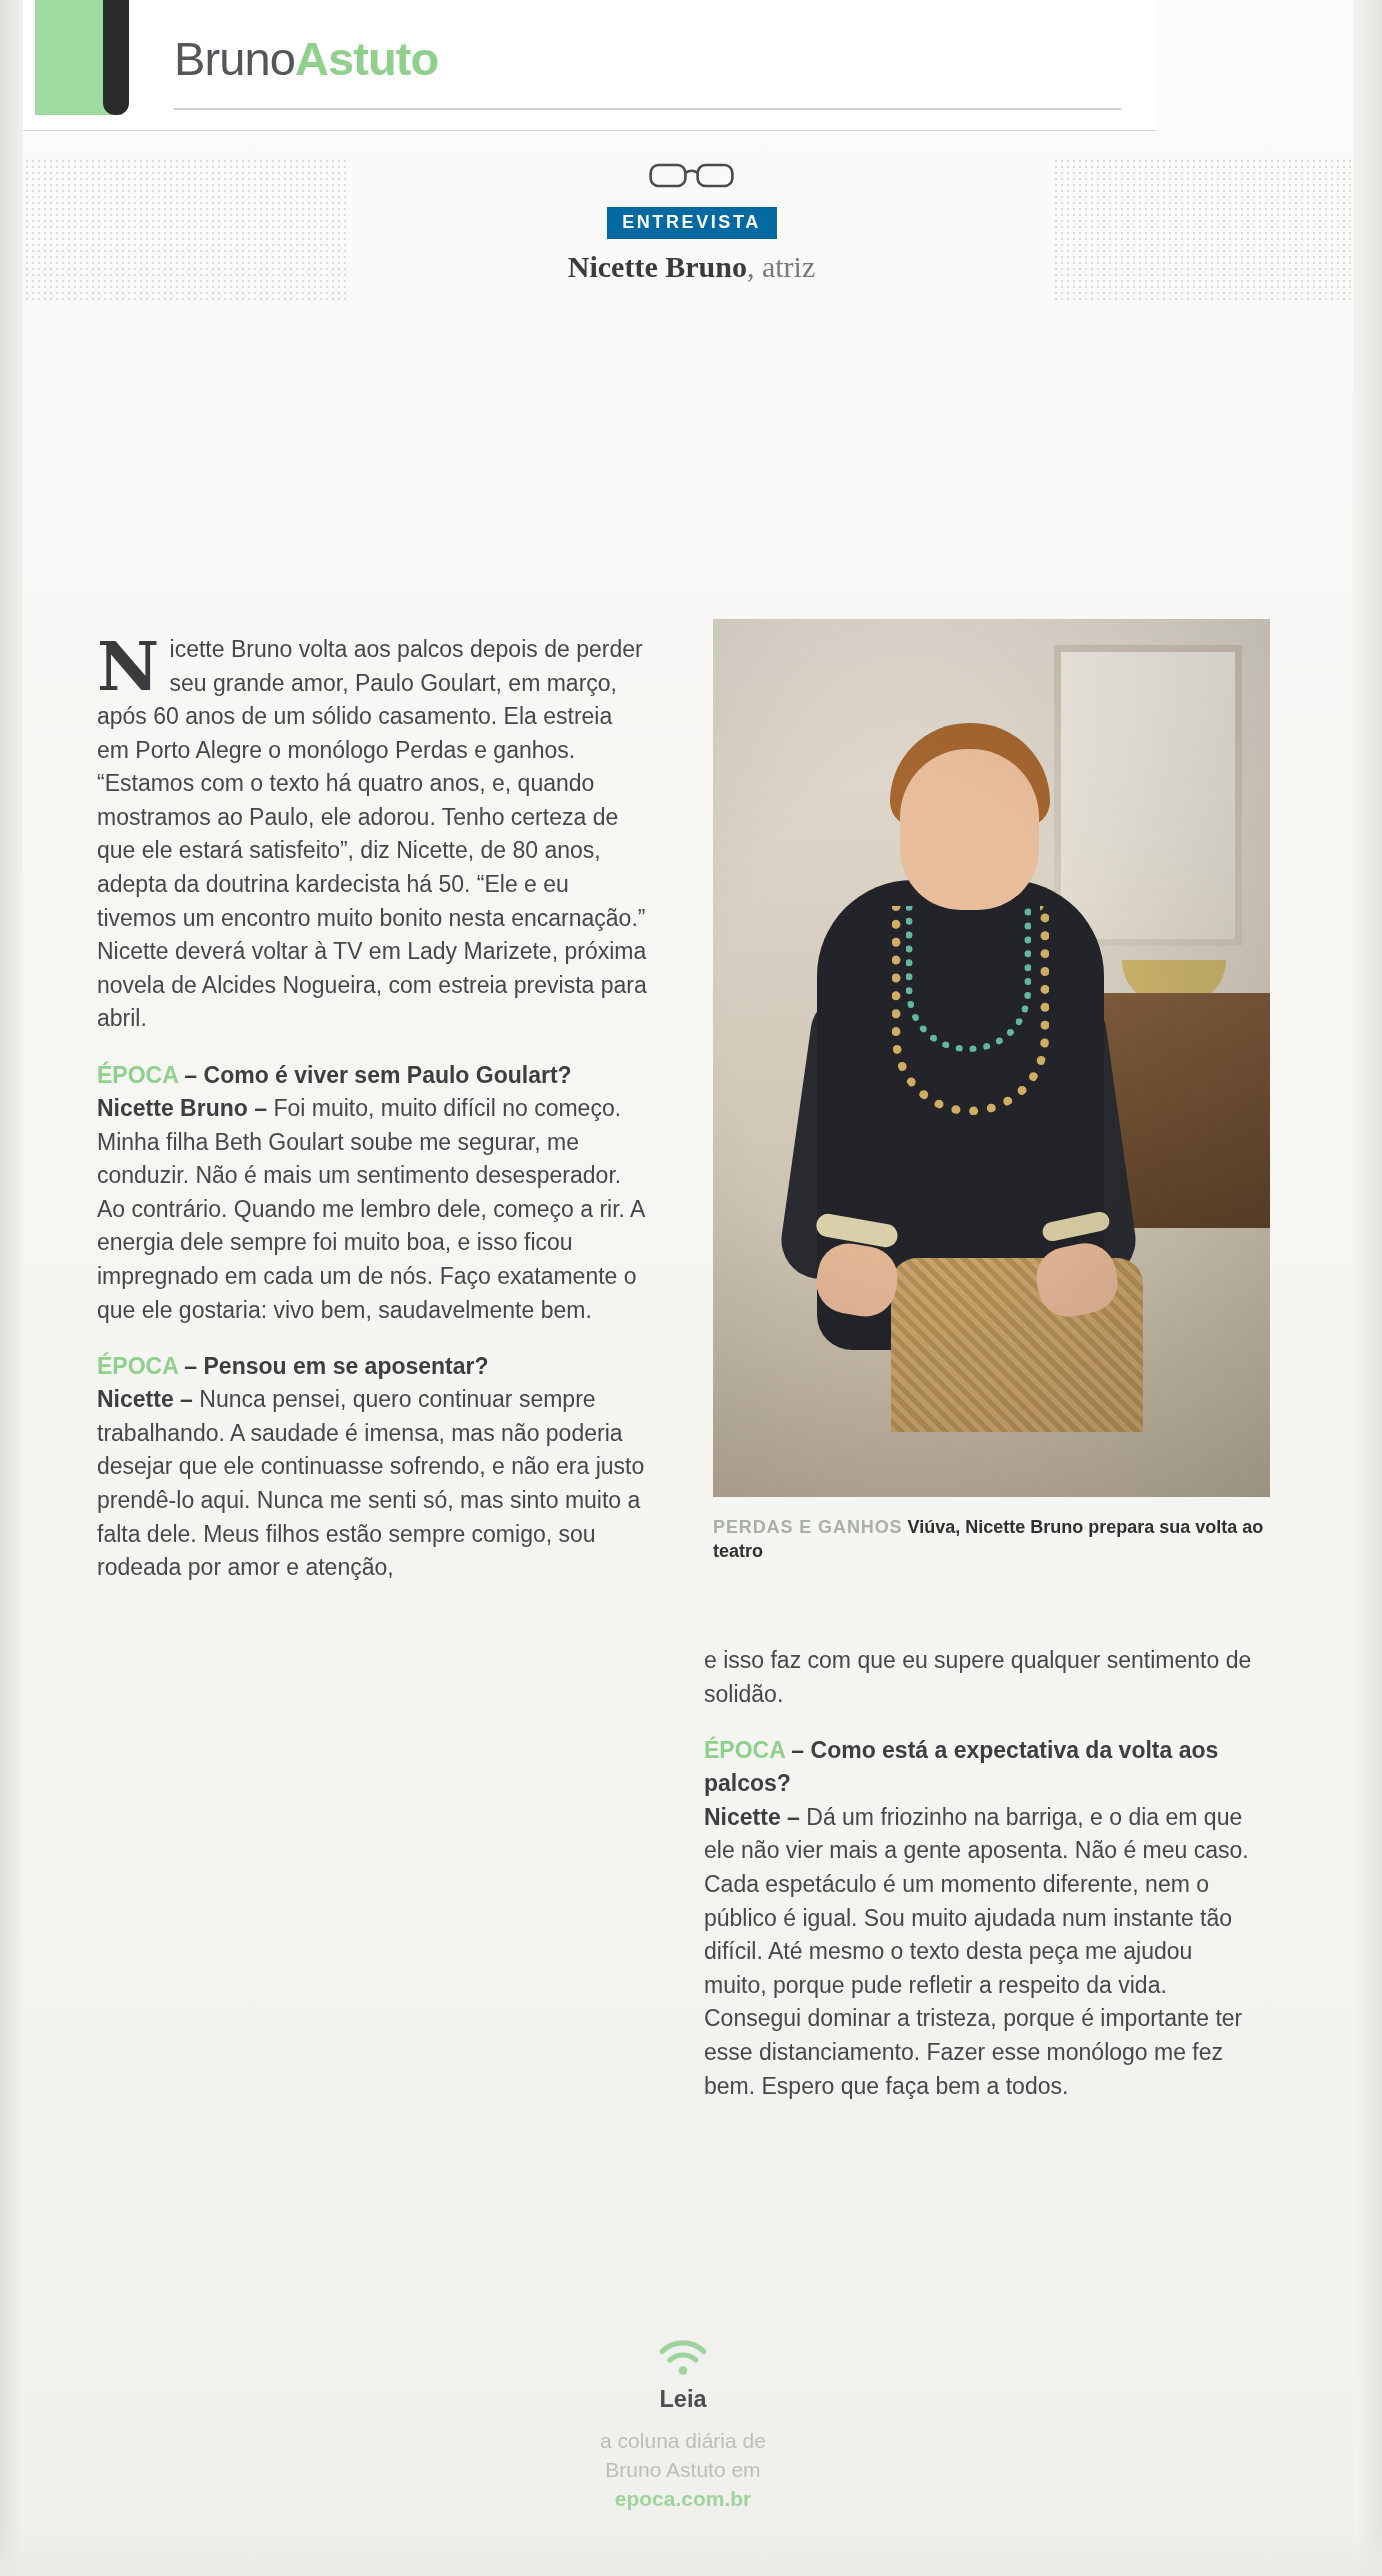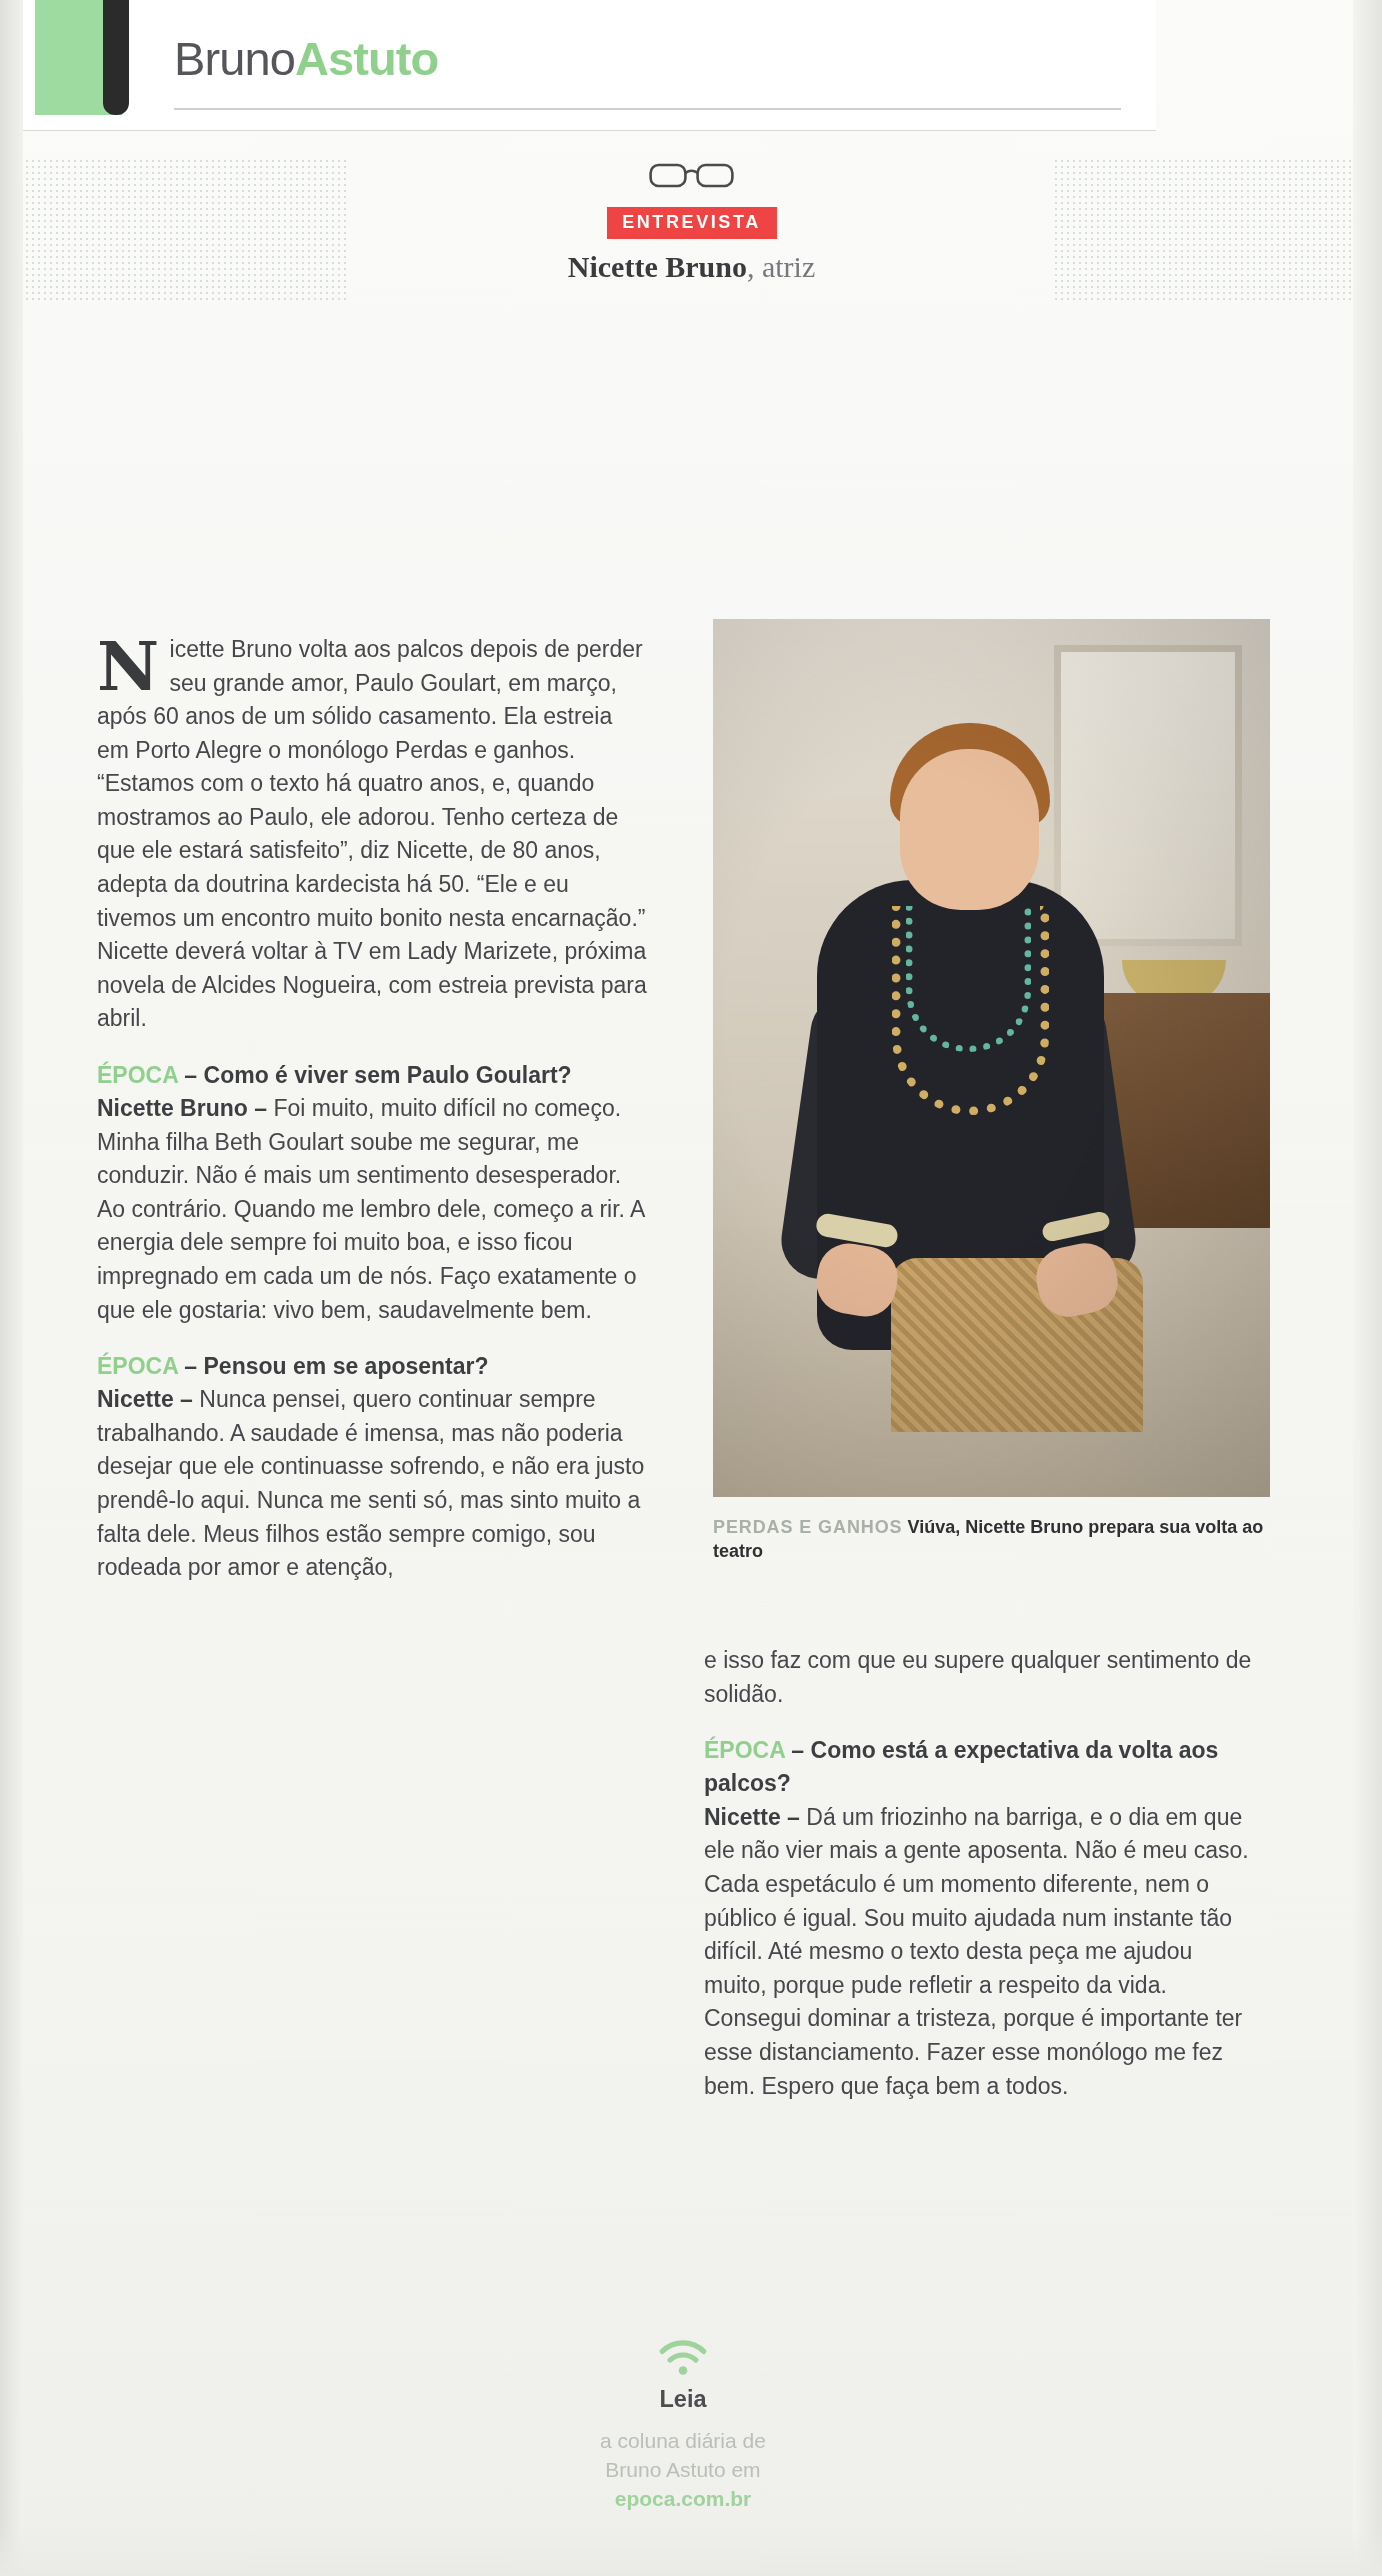--- a/index.html
+++ b/index.html
@@ -105,21 +105,21 @@
     left: 648px;
     top: 158px;
     width: 87px;
     height: 35px;
   }
   .tag-entrevista {
     position: absolute;
     left: 50%;
     transform: translateX(-50%);
     top: 207px;
-    background: #ef4444;
+    background: #0369a1;
     color: #ffffff;
     font-size: 18px;
     font-weight: bold;
     letter-spacing: 2.6px;
     padding: 5.2px 15.7px 6px 15.7px;
   }
   .byline {
     position: absolute;
     left: 50%;
     transform: translateX(-50%);

